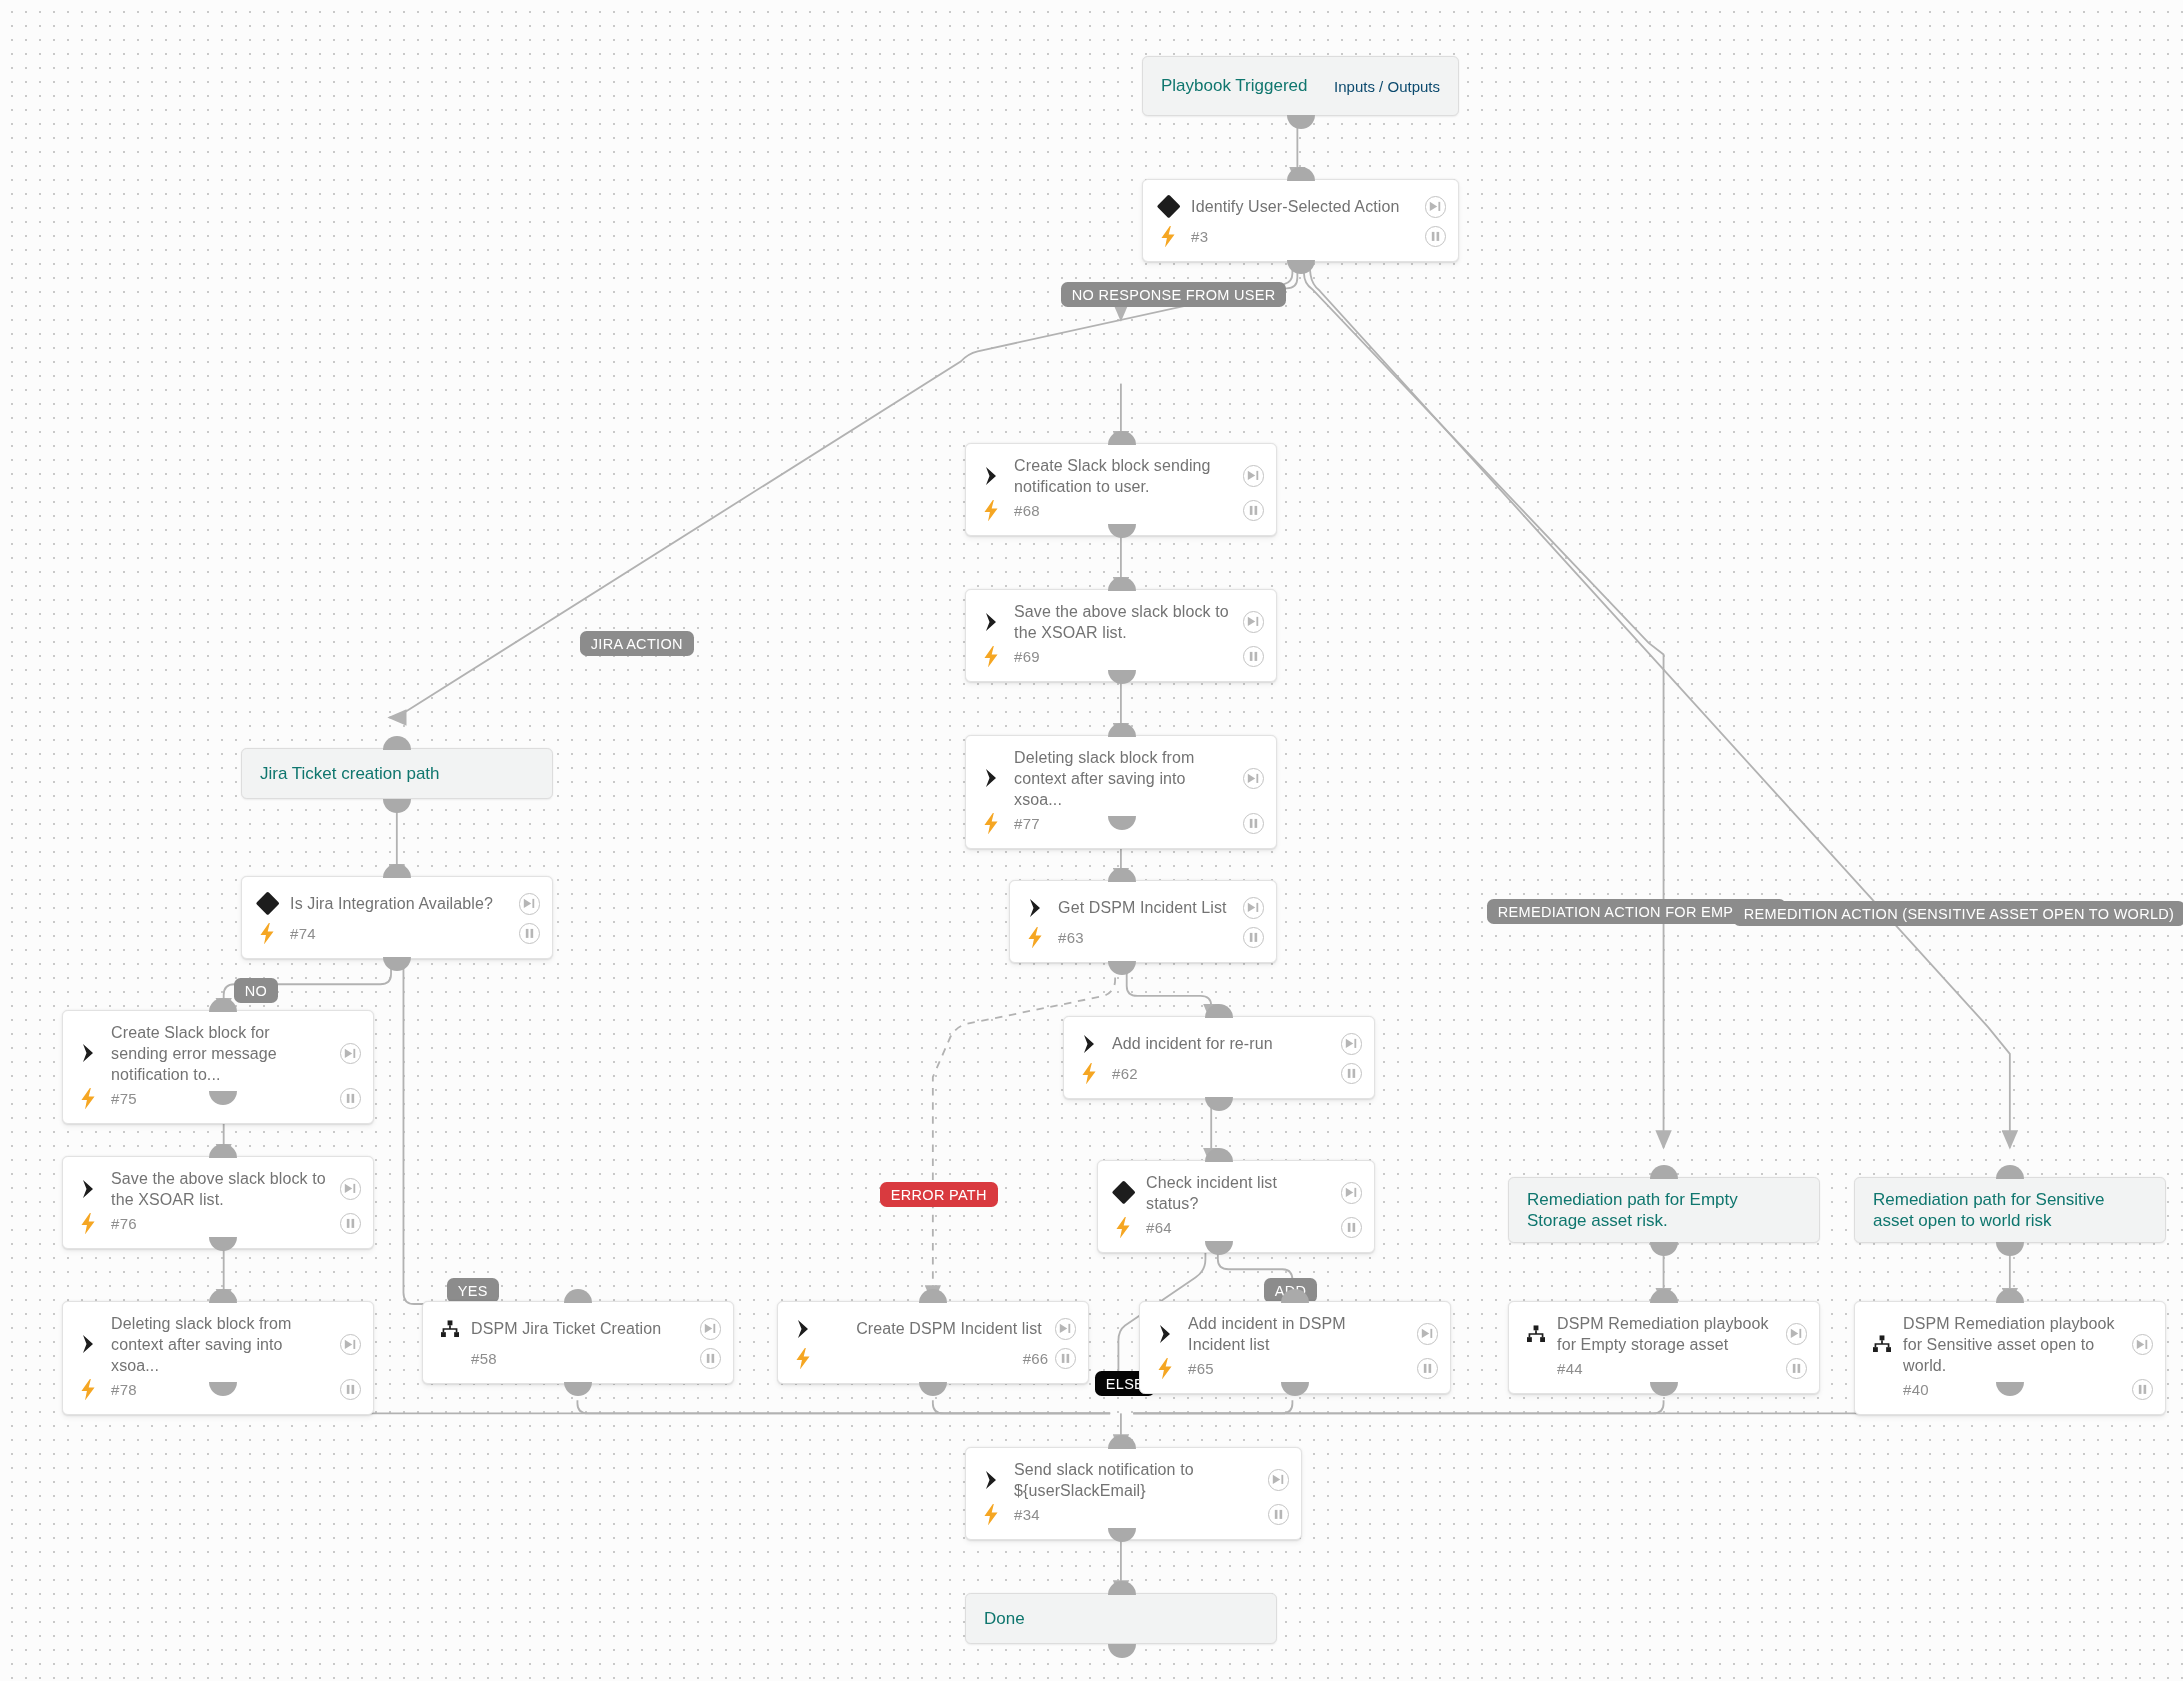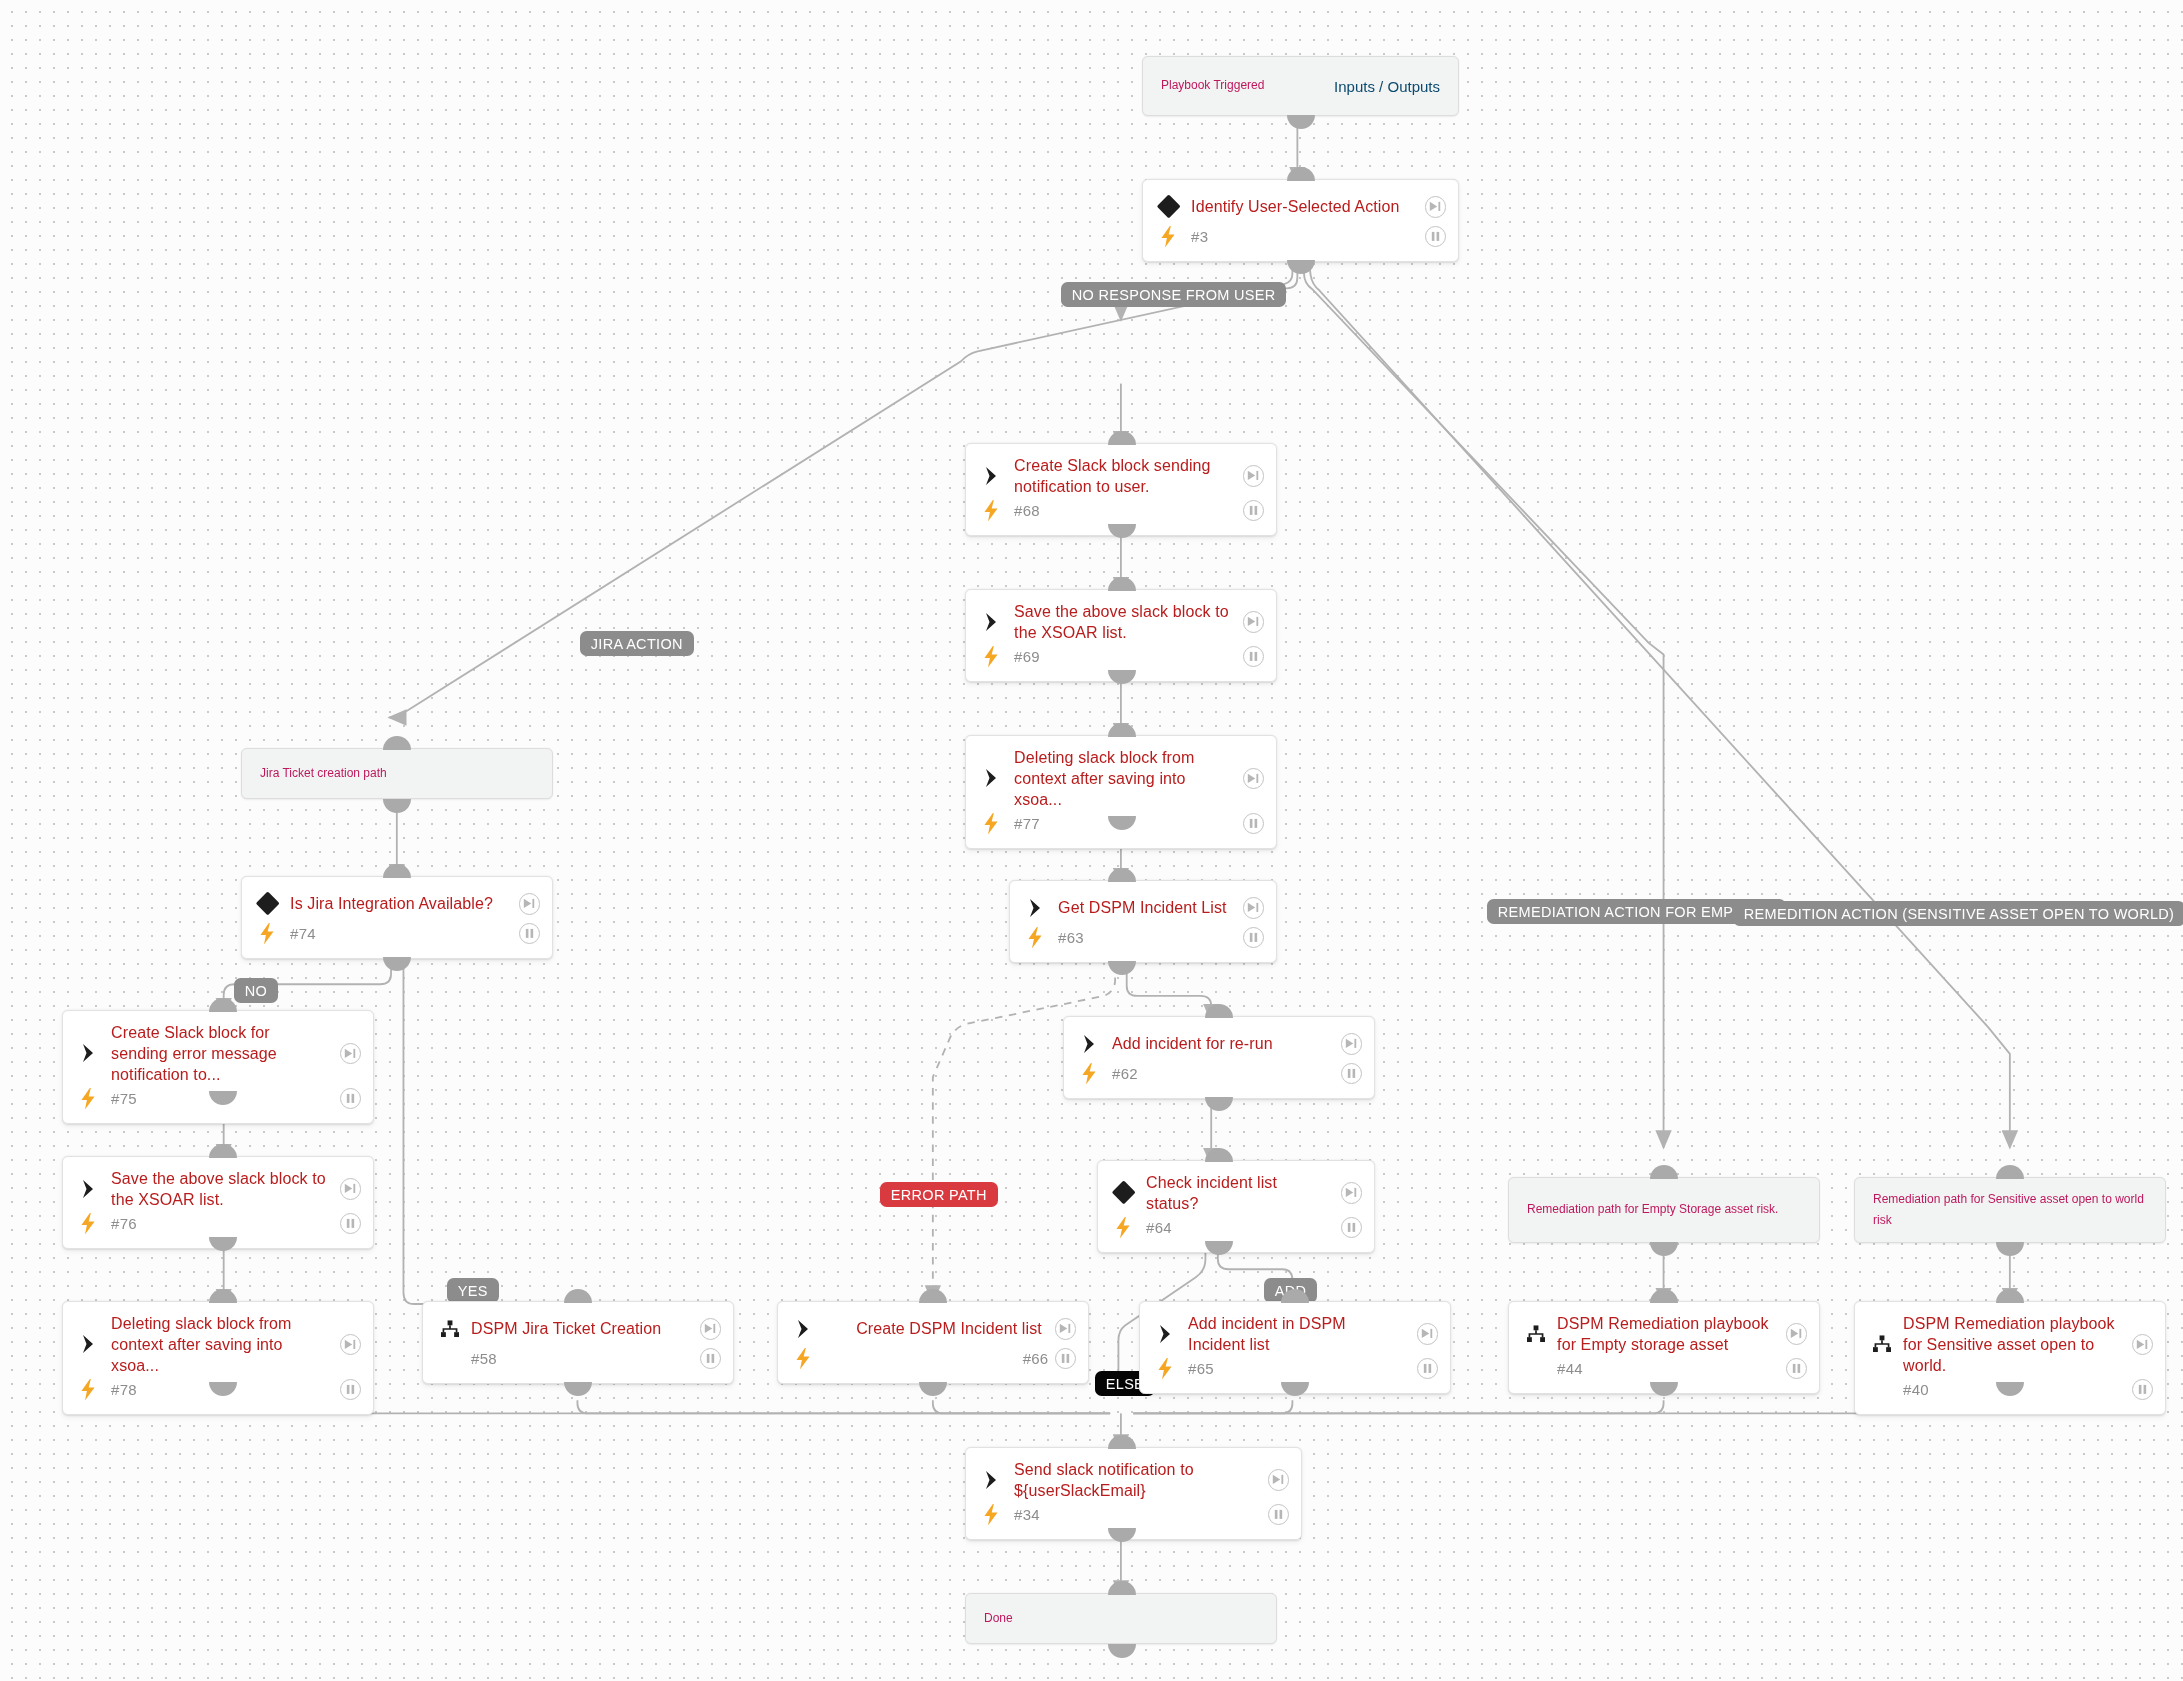--- a/index.html
+++ b/index.html
@@ -37,21 +37,21 @@
   }
   .card .row-bot {
     display: flex; align-items: center;
     padding: 0 11.6px 10.8px 16.6px;
     min-height: 38px;
   }
   .gl { width: 31.5px; flex: 0 0 31.5px; display: flex; align-items: center; }
   .title {
     flex: 1 1 auto;
     font-size: 16px; line-height: 21px;
-    color: #b91c1c; letter-spacing: 0.1px;
+    color: #737373; letter-spacing: 0.1px;
     padding-right: 6.6px;
   }
   .idnum {
     flex: 1 1 auto;
     font-size: 15px; color: #8d8d8d; letter-spacing: 0.2px;
   }
   .gr { width: 28px; flex: 0 0 28px; display: flex; justify-content: flex-end; }
 
   
   .diamond {
@@ -71,21 +71,21 @@
   
   .section {
     background: #f2f3f3;
     border: 0.8px solid #dddddd;
     border-radius: 5.8px;
     box-shadow: 0 0.8px 1.7px rgba(0,0,0,.07);
     display: flex; align-items: center;
     padding: 0 18px;
   }
   .section .sec-text {
-    font-size: 12px; line-height: 21.5px; color: #be185d;
+    font-size: 17px; line-height: 21.5px; color: #0f766e;
   }
   .section .sec-sub {
     margin-left: auto; font-size: 15px; color: #0c4a6e; padding-left: 16.6px;
   }
 
   
   .pill {
     position: absolute;
     display: flex; align-items: center; justify-content: center;
     height: 25px; padding: 0 10.8px;

